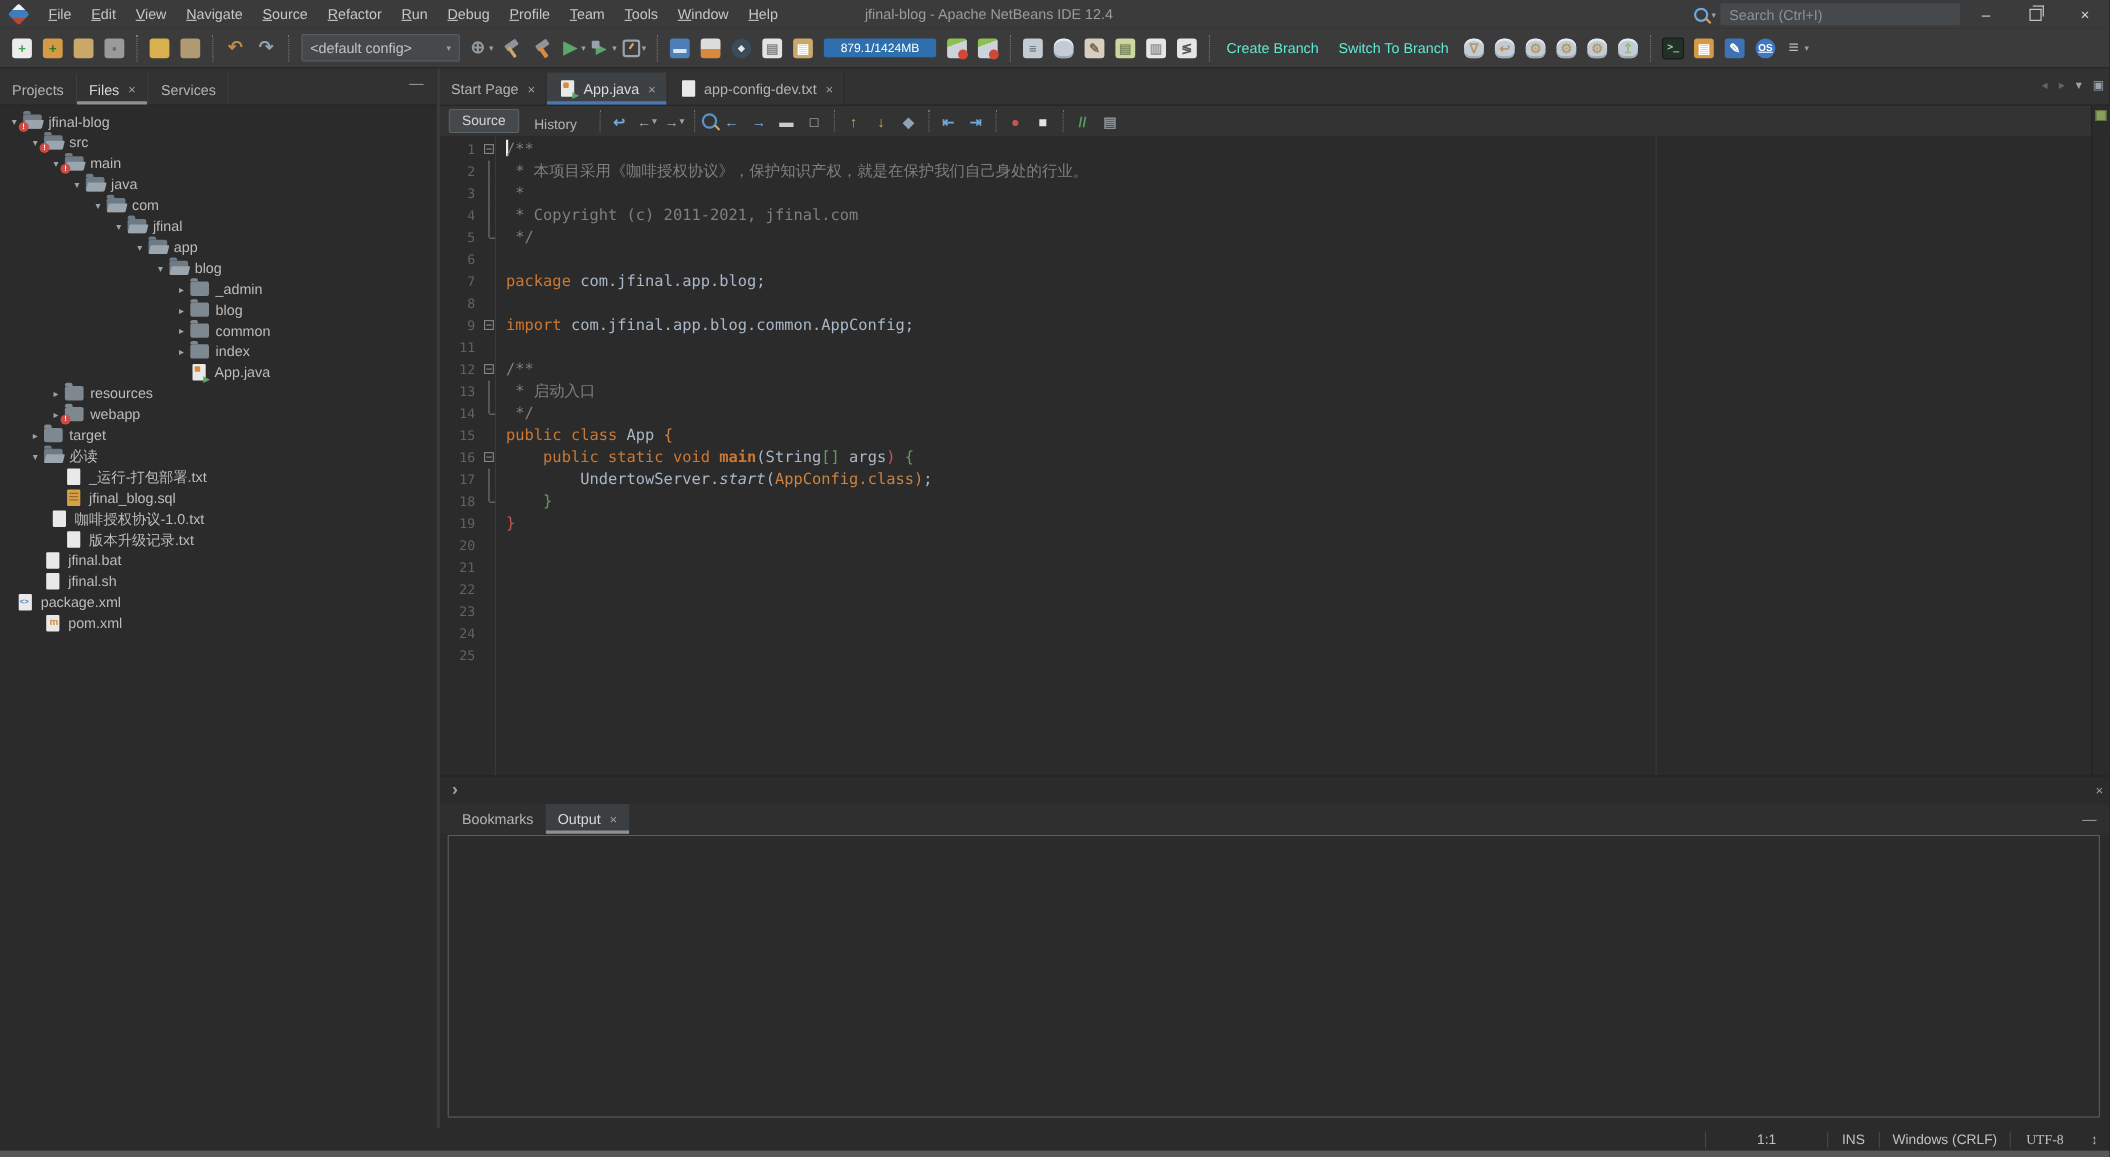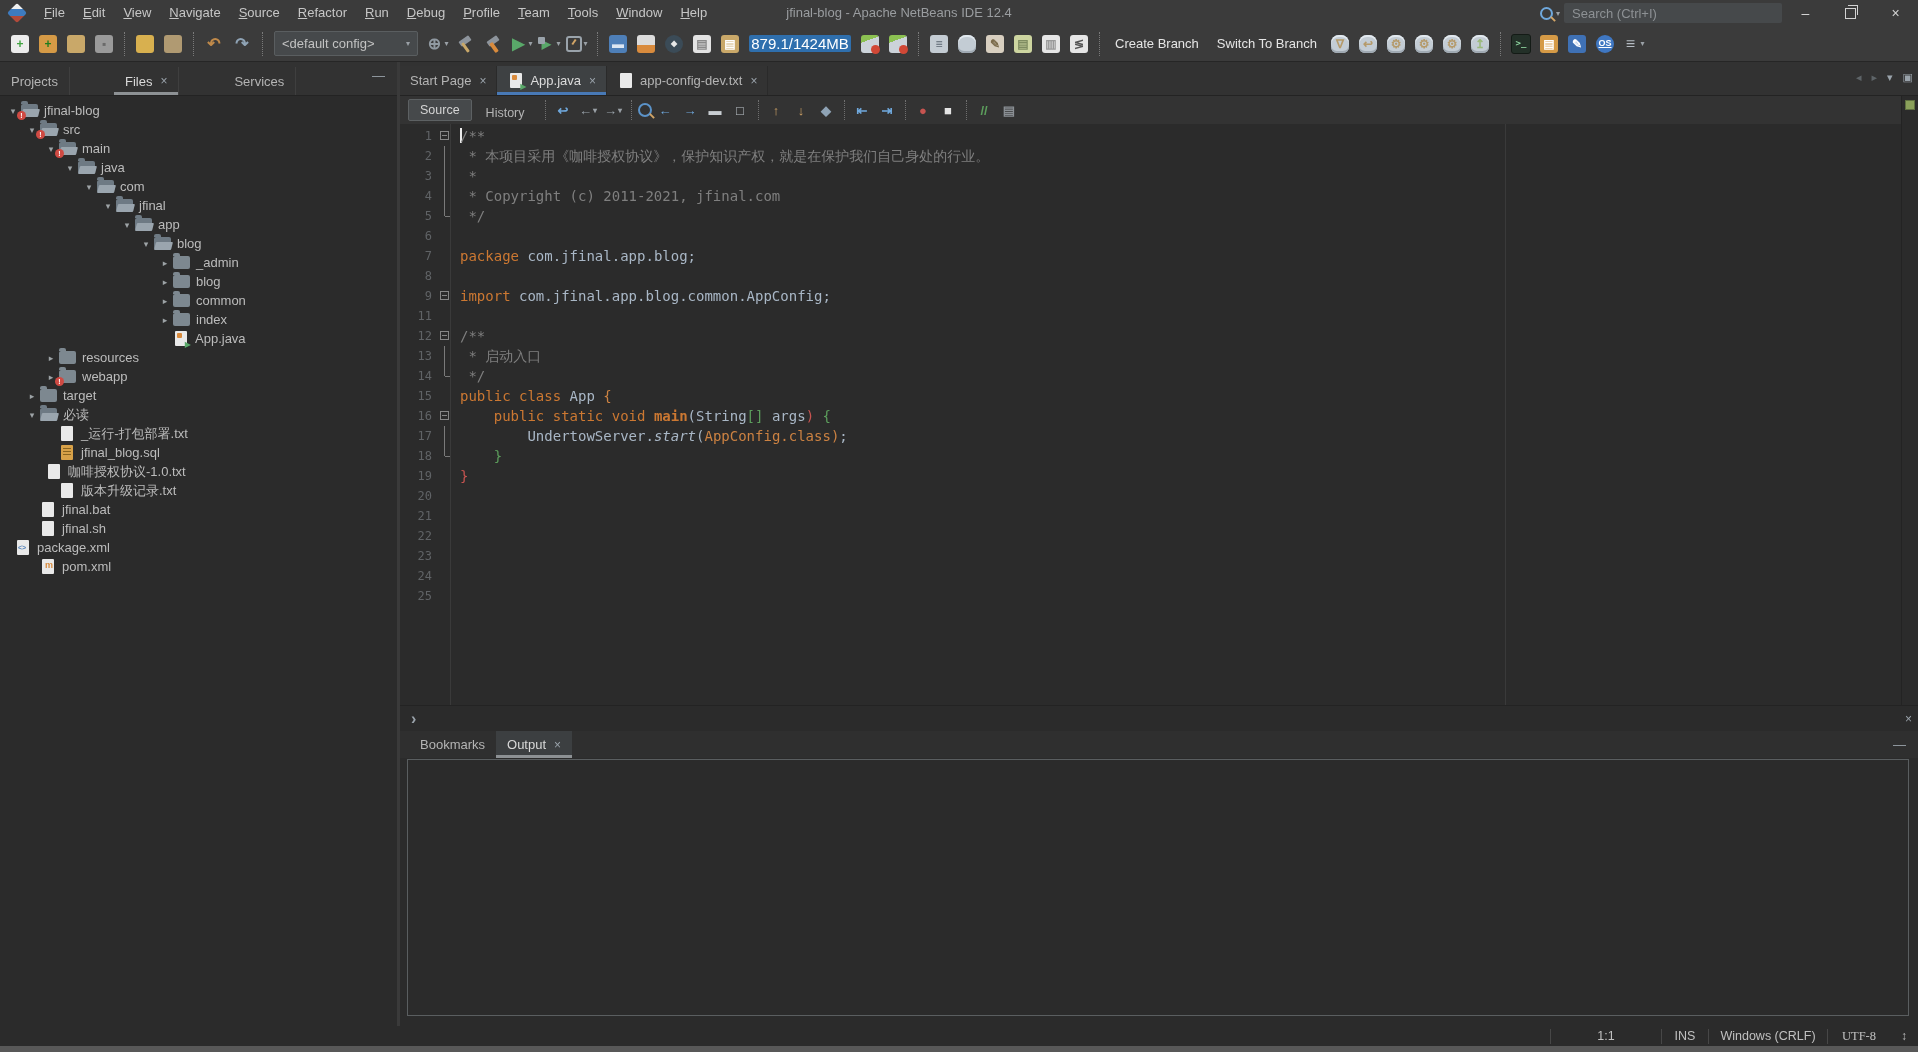--- a/index.html
+++ b/index.html
@@ -24,38 +24,38 @@
   
   .toolbar{position:absolute;top:26px;left:0;right:0;height:35px;background:#3b3b3b;border-bottom:1px solid #262626;
            display:flex;align-items:center;padding-left:6px;z-index:4;}
   .tbi{min-width:26px;height:26px;margin:0 1px;display:flex;align-items:center;justify-content:center;border-radius:3px;position:relative;flex:none;}
   .tbi .shape{width:18px;height:18px;border-radius:3px;display:flex;align-items:center;justify-content:center;
               font-size:12px;font-weight:bold;line-height:1;position:relative;}
   .caret-mini{font-size:8px;color:#9aa0a6;margin-left:1px;}
   .tb-sep{height:24px;border-left:1px dotted #7a7a7a;margin:0 6px;flex:none;}
   .combo{height:23px;width:128px;background:#46494b;border:1px solid #5a5e60;border-radius:2px;display:flex;align-items:center;
          justify-content:space-between;padding:0 7px;color:#c2c2c2;font-size:13px;margin:0 5px;flex:none;}
-  .mem{width:102px;height:17px;background:#2f6fad;border-radius:2px;color:#fff;font-size:15px;display:flex;align-items:center;justify-content:center;margin:0 5px;flex:none;}
-  .tb-text{color:#e5e5e5;font-size:13px;padding:0 9px;flex:none;}
+  .mem{width:102px;height:17px;background:#2f6fad;border-radius:2px;color:#fff;font-size:11px;display:flex;align-items:center;justify-content:center;margin:0 5px;flex:none;}
+  .tb-text{color:#5eead4;font-size:13px;padding:0 9px;flex:none;}
   .badge::after{content:"";position:absolute;right:-1px;bottom:-1px;width:9px;height:9px;border-radius:50%;background:#d14836;}
   .cyl{border-radius:8px 8px 6px 6px !important;background:#c3ccd4;box-shadow:inset 0 2px 0 #e2e9ef, inset 0 -2px 0 #9fa9b2;}
   .rnd{border-radius:50% !important;font-size:8px !important;}
   .sp-hammer::before{content:"";position:absolute;width:12px;height:6px;background:#8d949c;border-radius:1px;top:3px;left:3px;transform:rotate(-35deg);}
   .sp-hammer::after{content:"";position:absolute;width:3px;height:11px;background:#c9a869;border-radius:1px;bottom:0;left:8px;transform:rotate(-35deg);}
   .sp-broom::after{background:#d98b3d;width:4px;}
   .sp-gauge{border:2px solid #9aa3ab;border-radius:50%;width:12px !important;height:12px !important;}
   .sp-gauge::after{content:"";position:absolute;width:2px;height:6px;background:#d2a567;left:5px;top:1px;transform:rotate(35deg);}
   .sp-debug::before{content:"";position:absolute;left:1px;top:2px;width:7px;height:7px;background:#9aa3ab;border-radius:1px;}
   .sp-term{background:#233028 !important;color:#8fd6a0 !important;font-family:"DejaVu Sans Mono",monospace;font-size:9px !important;border:1px solid #141b16;}
   .sp-os{background:#3f77c2 !important;color:#fff !important;border-radius:50% !important;font-size:9px !important;text-decoration:underline;}
   .sp-magblue{border:2px solid #5b93c9;border-radius:50%;width:10px !important;height:10px !important;}
   .sp-magblue::after{content:"";position:absolute;width:6px;height:2px;background:#d2a567;transform:rotate(45deg);right:-5px;bottom:-2px;}
   
   .leftpanel{position:absolute;left:0;top:62px;width:400px;bottom:26px;background:#2b2b2b;border-right:3px solid #3a3a3a;box-sizing:border-box;}
-  .lp-tabs{height:33px;display:flex;align-items:flex-end;background:#323232;border-bottom:1px solid #232323;position:relative;gap:44px;}
+  .lp-tabs{height:33px;display:flex;align-items:flex-end;background:#323232;border-bottom:1px solid #232323;position:relative;}
   .ptab{height:28px;display:flex;align-items:center;padding:0 11px;color:#b4b4b4;font-size:13px;border-right:1px solid #3f3f3f;}
   .ptab.active{color:#dadada;box-shadow:inset 0 -3px 0 #8d9194;}
   .tab-x{margin-left:8px;color:#9aa3ab;font-size:12px;}
   .lp-min{position:absolute;right:12px;top:6px;color:#9aa3ab;font-size:13px;}
   .tree{padding-top:5px;font-size:13px;color:#bcbcbc;}
   .trow{height:19px;display:flex;align-items:center;}
   .arrow{width:14px;text-align:center;color:#9da3a6;font-size:9px;flex:none;}
   .ticon{width:17px;height:13px;margin:0 6px 0 1px;flex:none;position:relative;border-radius:2px;}
   .ic-folder{background:#7d8890;}
   .ic-folder::before{content:"";position:absolute;top:-3px;left:0;width:7px;height:3px;background:#7d8890;border-radius:2px 2px 0 0;}

